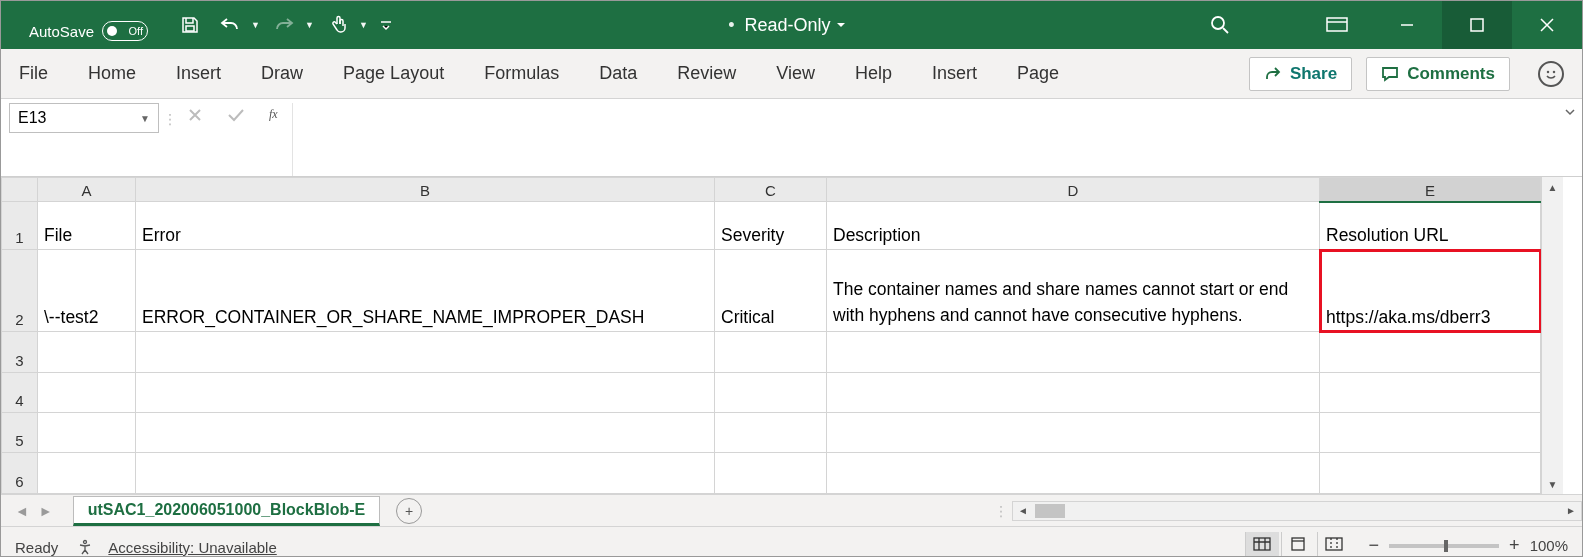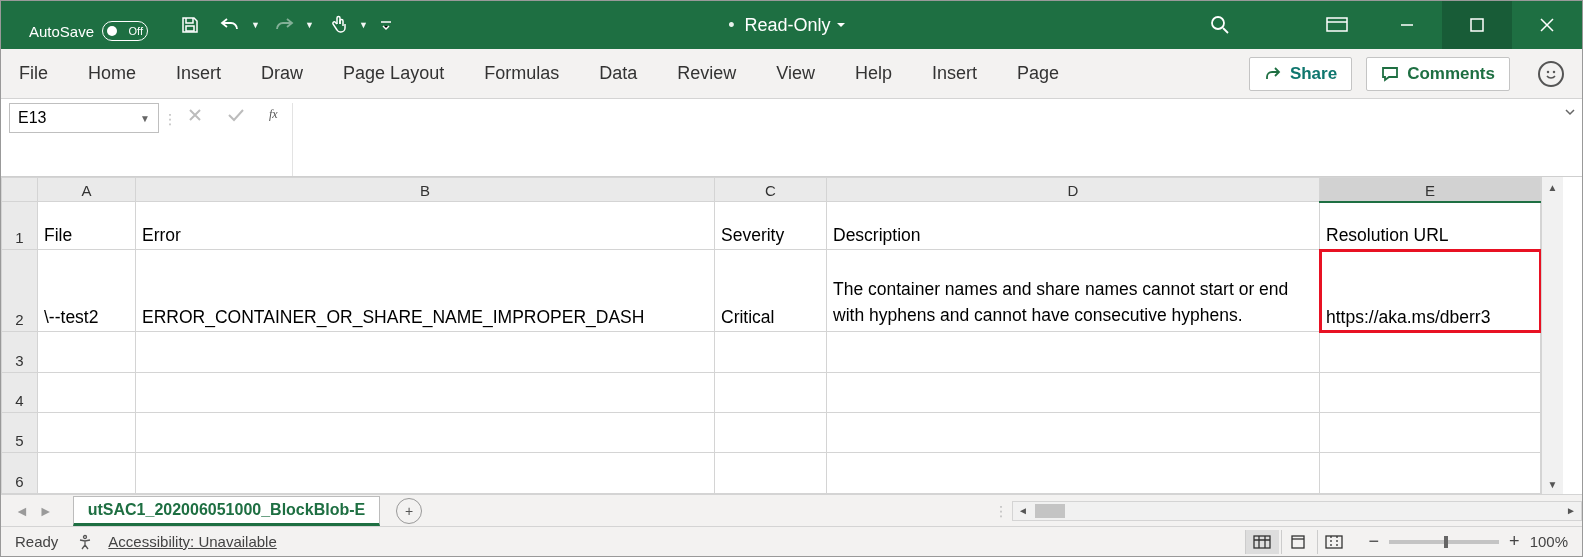--- a/index.html
+++ b/index.html
@@ -101,21 +101,21 @@
     color:#1e6f42; font-weight:600; font-size:16px; margin-left:6px;text-align:right;}
   .addsheet { width:26px; height:26px; border:1px solid #999; border-radius:50%;
     display:flex; align-items:center; justify-content:center; margin-left:16px; color:#555;}
   .tab-gutter { flex:1; display:flex; align-items:center; justify-content:flex-end; padding-right:4px; color:#bbb;}
   .hscroll { width:570px; height:20px; background:#f1f1f1; border:1px solid #d4d4d4;
     display:flex; align-items:center;}
   .hscroll .arrow { width:20px; text-align:center; font-size:10px; color:#555;}
   .hscroll .thumb { width:30px; height:14px; background:#c4c4c4; margin-left:2px;}
   
   .statusbar { height:30px; background:#f3f2f1; border-top:1px solid #d4d4d4;
-    display:flex; align-items:center; padding:0 14px; font-size:15px; color:#444; gap:18px; flex-shrink:0;}
+    display:flex; align-items:flex-end; padding:0 14px; font-size:15px; color:#444; gap:18px; flex-shrink:0;}
   .statusbar .spacer { flex:1;}
   .viewbtns { display:flex; gap:2px;}
   .viewbtn { width:34px; height:24px; border-left:1px solid #ccc; display:flex; align-items:center; justify-content:center;}
   .viewbtn.active { background:#ddd;}
   .zoom { display:flex; align-items:center; gap:10px;}
   .zoom-track { width:110px; height:4px; background:#c4c4c4; position:relative;}
   .zoom-thumb { position:absolute; left:50%; top:-4px; width:4px; height:12px; background:#666;}
   .access { display:flex; align-items:center; gap:14px;text-decoration:underline;}
 </style>
 </head>

